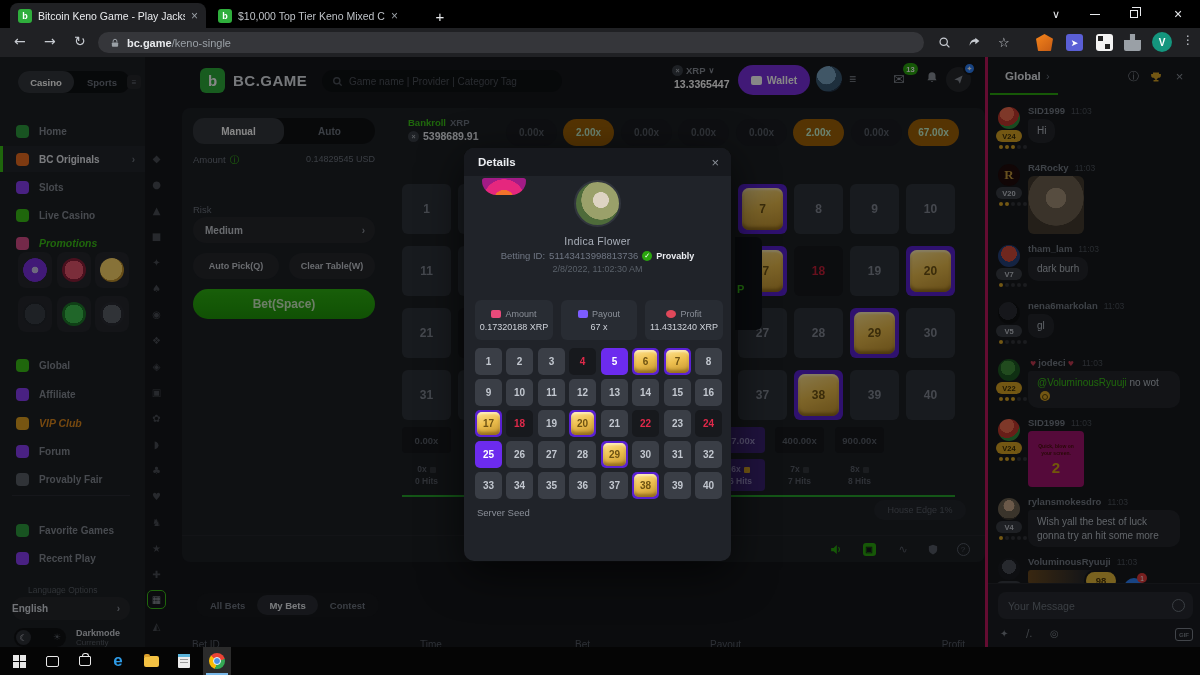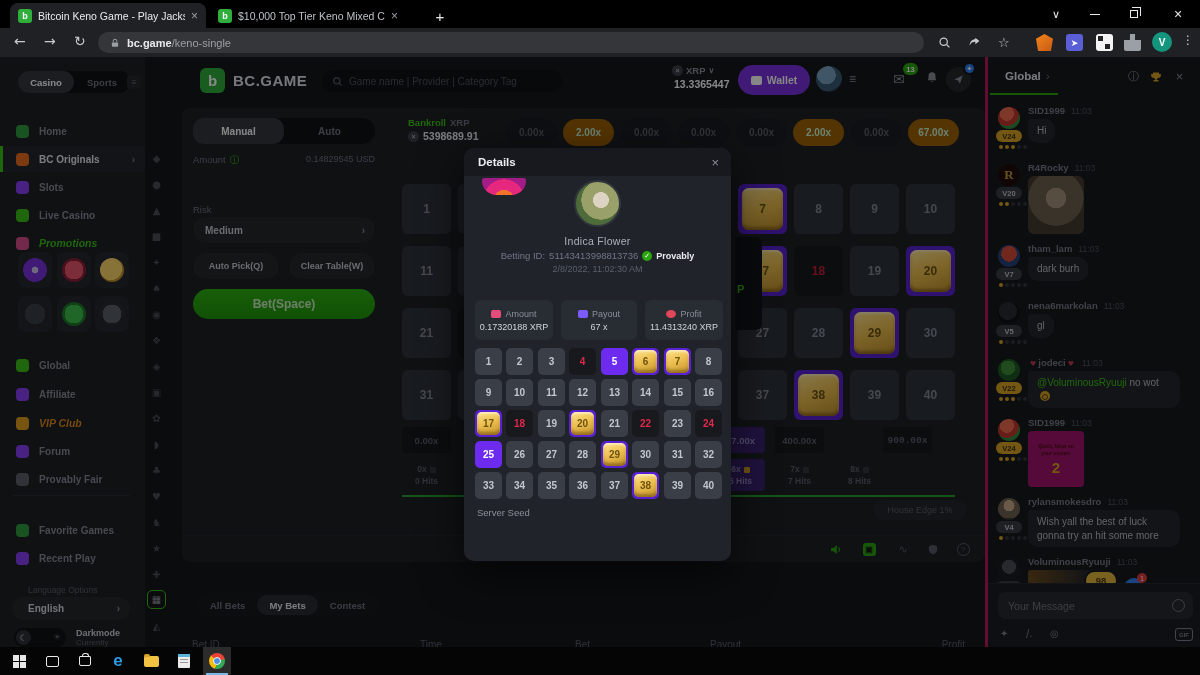--- a/index.html
+++ b/index.html
@@ -350,21 +350,21 @@
           </div>
           <div class="tile" style="left: 57px; top: 239px;">
             <i style="background: radial-gradient(circle, rgb(62, 193, 79) 0px, rgb(62, 193, 79) 55%, rgb(29, 122, 42) 56%);"></i>
           </div>
           <div class="tile" style="left: 95px; top: 239px;">
             <i style="background: radial-gradient(circle, rgb(91, 97, 105) 0px, rgb(91, 97, 105) 55%, rgb(42, 45, 51) 56%);"></i>
           </div>
         </div>
       <div class="sblabel" style="left:28px;top:528px">Language Options</div>
       <div class="langdd">
-        <span style="margin-left:16px">English</span>
+        <span style="">English</span>
         <span class="chev" style="margin-left:auto;margin-right:10px;color:#8b9099">›</span>
       </div>
       <div class="dmwrap">
         <div class="dmtoggle">
           <span class="moon">☾</span>
           <span class="sun">☀</span>
         </div>
         <div class="dmtext">
           <div class="t1">Darkmode</div>
           <div class="t2">Currently</div>
@@ -532,21 +532,21 @@
         <div class="pmult hl" style="left: 716px;">67.00x</div>
         <div class="phits hl" style="left: 716px;">
           <div><span>6x</span><span class="sq"></span></div>
           <div>6 Hits</div>
         </div>
         <div class="pmult" style="left: 775px;">400.00x</div>
         <div class="phits" style="left: 775px;">
           <div><span>7x</span><span class="sq"></span></div>
           <div>7 Hits</div>
         </div>
-        <div class="pmult" style="left: 883px; font-family: Liberation Mono, monospace;">900.00x</div>
+        <div class="pmult" style="left: 835px;">900.00x</div>
         <div class="phits" style="left: 835px;">
           <div><span>8x</span><span class="sq"></span></div>
           <div>8 Hits</div>
         </div>
       </div>
     <div class="gline"></div>
     <div class="toast">
         <span>P</span>
       </div>
     <div class="hedge">House Edge 1%</div>

